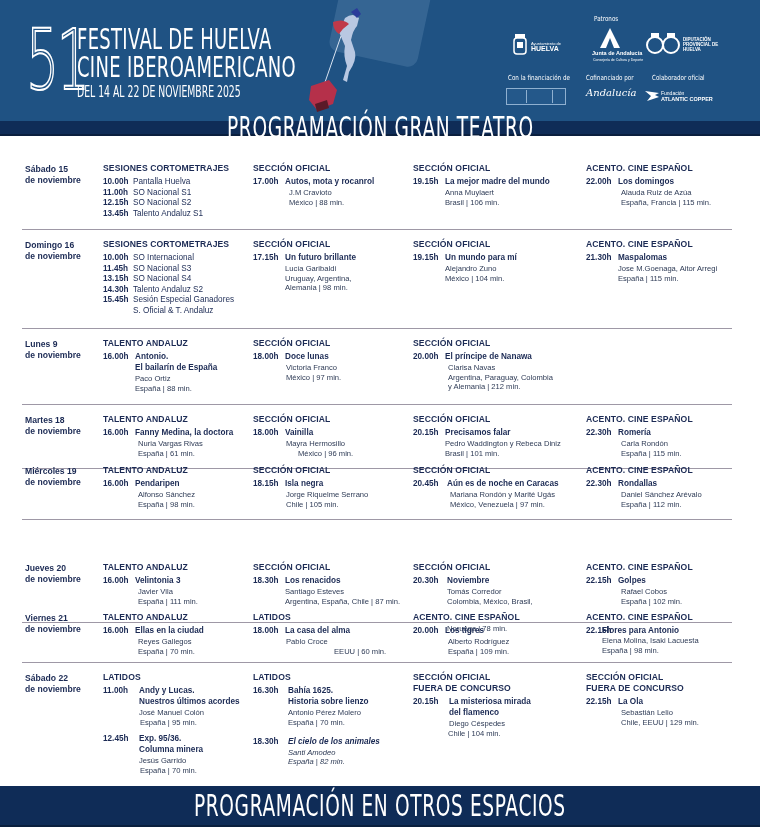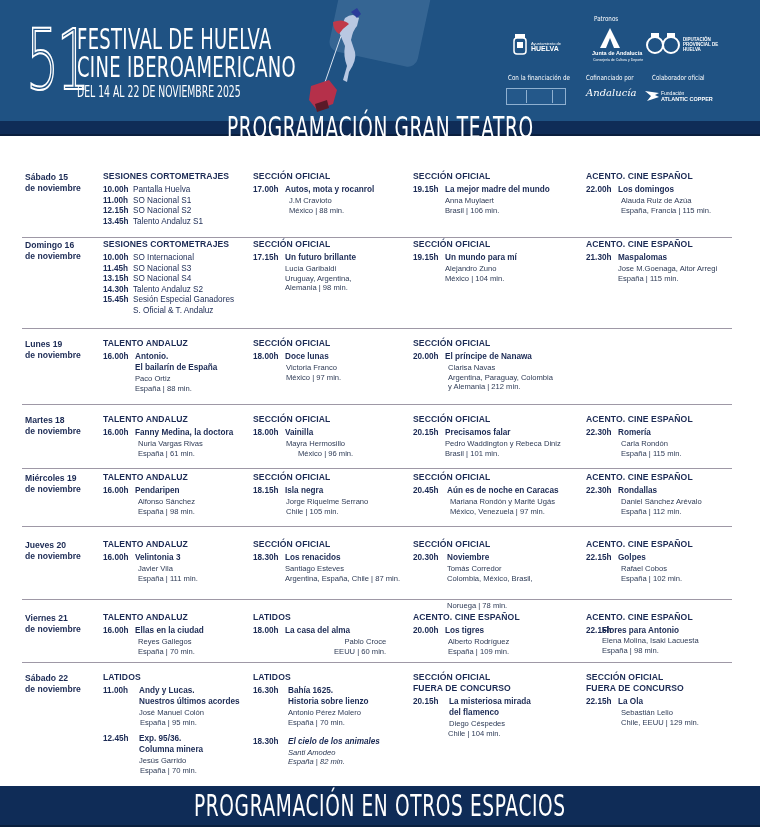--- a/index.html
+++ b/index.html
@@ -110,21 +110,21 @@
     </div>
   </div>
 </div>
 
 <div class="band band-top">
   <span>PROGRAMACIÓN GRAN TEATRO</span>
 </div>
 
 <div class="grid">
 
-  <div class="row" style="top:8px; height:76px;">
+  <div class="row" style="top:0; height:76px;">
     <div class="day">
       <div>Sábado 15</div>
       <div>de noviembre</div>
     </div>
     <div class="col" style="left:81px;">
       <div class="sec">SESIONES CORTOMETRAJES</div>
       <div class="short-list" style="margin-top:3px;">
         <div class="item">
             <span class="t">10.00h</span>
             <span class="ti">Pantalla Huelva</span>
@@ -243,21 +243,21 @@
           <div class="ti">Maspalomas</div>
           <div class="meta">Jose M.Goenaga, Aitor Arregi</div>
           <div class="meta" style="margin-top:0;">España | 115 min.</div>
         </div>
       </div>
     </div>
   </div>
 
   <div class="row" style="top:175px; height:76px;">
     <div class="day">
-      <div>Lunes 19</div>
+      <div>Lunes 9</div>
       <div>de noviembre</div>
     </div>
     <div class="col" style="left:81px;">
       <div class="sec">TALENTO ANDALUZ</div>
       <div class="ent">
         <span class="t">16.00h</span>
         <div style="margin-left:32px;">
           <div class="ti">Antonio.</div>
           <div class="ti" style="margin-top:1px;">El bailarín de España</div>
           <div class="meta">Paco Ortiz</div>
@@ -334,21 +334,21 @@
         <span class="t">22.30h</span>
         <div style="margin-left:32px;">
           <div class="ti">Romería</div>
           <div class="meta" style="margin-left:3px;">Carla Rondón</div>
           <div class="meta" style="margin-left:3px; margin-top:0;">España | 115 min.</div>
         </div>
       </div>
     </div>
   </div>
 
-  <div class="row" style="top:309px; height:64px;">
+  <div class="row" style="top:302px; height:64px;">
     <div class="day">
       <div>Miércoles 19</div>
       <div>de noviembre</div>
     </div>
     <div class="col" style="left:81px;">
       <div class="sec">TALENTO ANDALUZ</div>
       <div class="ent">
         <span class="t">16.00h</span>
         <div style="margin-left:32px;">
           <div class="ti">Pendaripen</div>
@@ -385,21 +385,21 @@
         <span class="t">22.30h</span>
         <div style="margin-left:32px;">
           <div class="ti">Rondallas</div>
           <div class="meta" style="margin-left:3px;">Daniel Sánchez Arévalo</div>
           <div class="meta" style="margin-left:3px; margin-top:0;">España | 112 min.</div>
         </div>
       </div>
     </div>
   </div>
 
-  <div class="row" style="top:376px; height:70px;text-decoration:underline;">
+  <div class="row" style="top:399px; height:70px;text-decoration:underline;">
     <div class="day">
       <div>Jueves 20</div>
       <div>de noviembre</div>
     </div>
     <div class="col" style="left:81px;">
       <div class="sec">TALENTO ANDALUZ</div>
       <div class="ent">
         <span class="t">16.00h</span>
         <div style="margin-left:32px;">
           <div class="ti">Velintonia 3</div>
@@ -459,21 +459,21 @@
           <div class="meta" style="margin-left:3px; margin-top:0;">España | 70 min.</div>
         </div>
       </div>
     </div>
     <div class="col" style="left:231px;">
       <div class="sec">LATIDOS</div>
       <div class="ent">
         <span class="t">18.00h</span>
         <div style="margin-left:32px;">
           <div class="ti">La casa del alma</div>
-          <div class="meta" style="margin-left:1px;text-align:right;">Pablo Croce</div>
+          <div class="meta" style="margin-left:1px;">Pablo Croce</div>
           <div class="meta" style="margin-left:1px; margin-top:0;padding-left:48px;">EEUU | 60 min.</div>
         </div>
       </div>
     </div>
     <div class="col" style="left:391px;">
       <div class="sec">ACENTO. CINE ESPAÑOL</div>
       <div class="ent">
         <span class="t">20.00h</span>
         <div style="margin-left:32px;">
           <div class="ti">Los tigres</div>

